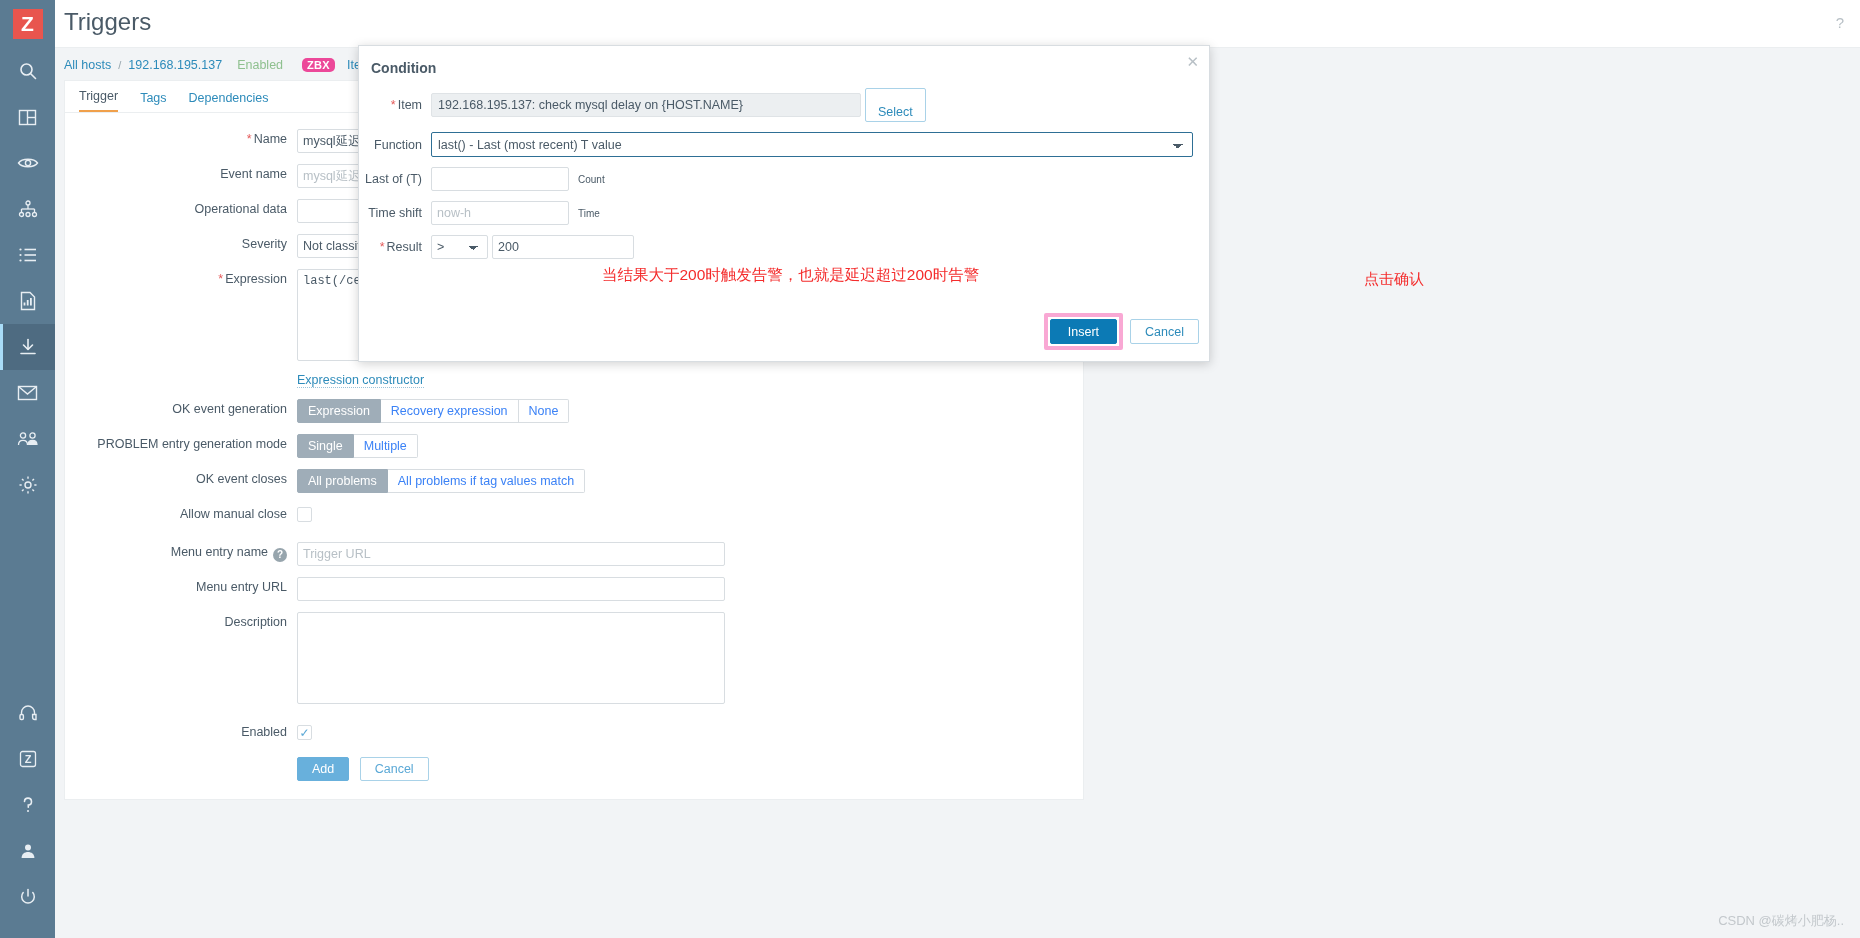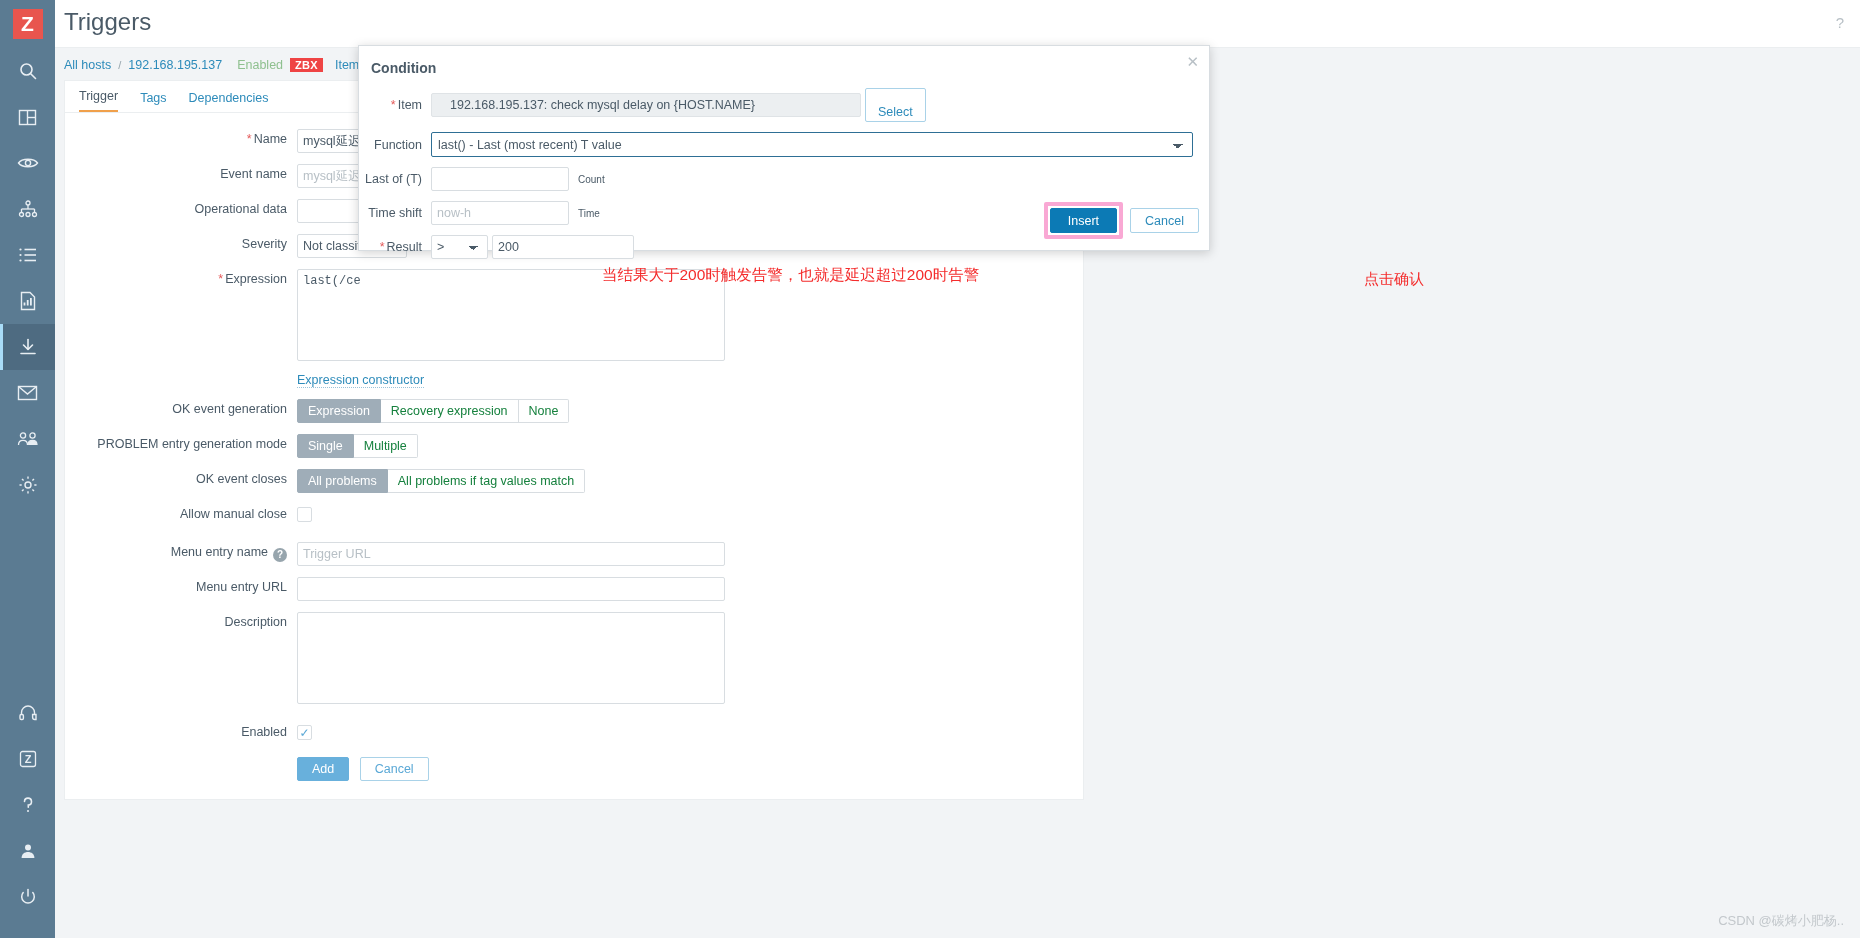--- a/index.html
+++ b/index.html
@@ -73,24 +73,25 @@
   }
   .breadcrumb {
     position: absolute; left: 9px; top: 10px;
     font-size: 12.5px; color: #768d99;
     display: flex; align-items: center; gap: 7px;
   }
   .bc-link { color: #2d8bba; cursor: pointer; }
   .bc-sep { color: #97a5ad; font-size: 11px; }
   .bc-enabled { color: #8fc08f; }
   .bc-zbx {
-    background: #ef4444; color: #ffffff;
+    background: #ec4899; color: #ffffff;
     font-size: 11px; font-weight: bold;
-    padding: 1px 5px; border-radius: 0;
+    padding: 1px 5px; border-radius: 5px;
     letter-spacing: 0.3px;
+    margin-left: 12px;
   }
 
   .form-card {
     position: absolute; left: 9px; top: 32px;
     width: 1020px; height: 720px;
     background: #ffffff;
     border: 1px solid #ebeef0;
   }
   .tabs {
     height: 32px; border-bottom: 1px solid #ebeef0;
@@ -144,21 +145,21 @@
   }
   .link-ctor {
     font-size: 12.5px; color: #2d8bba;
     border-bottom: 1px dotted #9bc4da;
     cursor: pointer; display: inline-block;
   }
 
   
   .seg { display: inline-flex; }
   .seg > div {
-    font-size: 12.5px; color: #15803d;
+    font-size: 12.5px; color: #3b82f6;
     border: 1px solid #d8dde1;
     border-left-width: 0;
     padding: 3px 10px; height: 24px;
     display: flex; align-items: center;
     cursor: pointer; background: #ffffff;
   }
   .seg > div:first-child { border-left-width: 1px; border-radius: 2px 0 0 2px; }
   .seg > div:last-child { border-radius: 0 2px 2px 0; }
   .seg > div.on {
     background: #9fadb8; color: #ffffff; border-color: #9fadb8;
@@ -191,21 +192,21 @@
   .btn-primary-light {
     background: #68b0dc; color: #ffffff; border-color: #68b0dc;
   }
   .btn-link-outline {
     background: #ffffff; color: #5aa8d6; border-color: #a9d2e8;
   }
 
   
   .modal {
     position: absolute; left: 358px; top: 45px;
-    width: 852px; height: 206px;
+    width: 852px; height: 317px;
     background: #ffffff;
     border: 1px solid #d8dde1;
     box-shadow: 0 2px 10px rgba(0,0,0,0.18);
   }
   .modal-title {
     position: absolute; left: 12px; top: 14px;
     font-size: 14px; font-weight: bold; color: #4a5a67;
   }
   .modal-close {
     position: absolute; right: 10px; top: 8px;
@@ -215,21 +216,21 @@
   .modal-body { padding: 42px 0 0 0; }
   .mrow { display: flex; align-items: center; margin-bottom: 10px; }
   .mlbl {
     width: 72px; text-align: right; padding-right: 9px;
     font-size: 12.5px; color: #4a5a67; flex-shrink: 0;
   }
   .item-ro {
     width: 430px; height: 24px;
     background: #eceff1; border: 1px solid #dfe3e6;
     border-radius: 2px; font-size: 12.5px; color: #4a5a67;
-    display: flex; align-items: center; padding: 0 18px;
+    display: flex; align-items: center; padding: 0 6px;
   }
   .btn-select {
     margin-left: 4px; background: #ffffff;
     border: 1px solid #a9d2e8; color: #2d8bba;
     border-radius: 2px; font-size: 12.5px;
     height: 24px; padding: 16px 12px; cursor: pointer;
     font-family: "Liberation Sans", sans-serif;
   }
   .fn-select {
     width: 762px; height: 25px;

